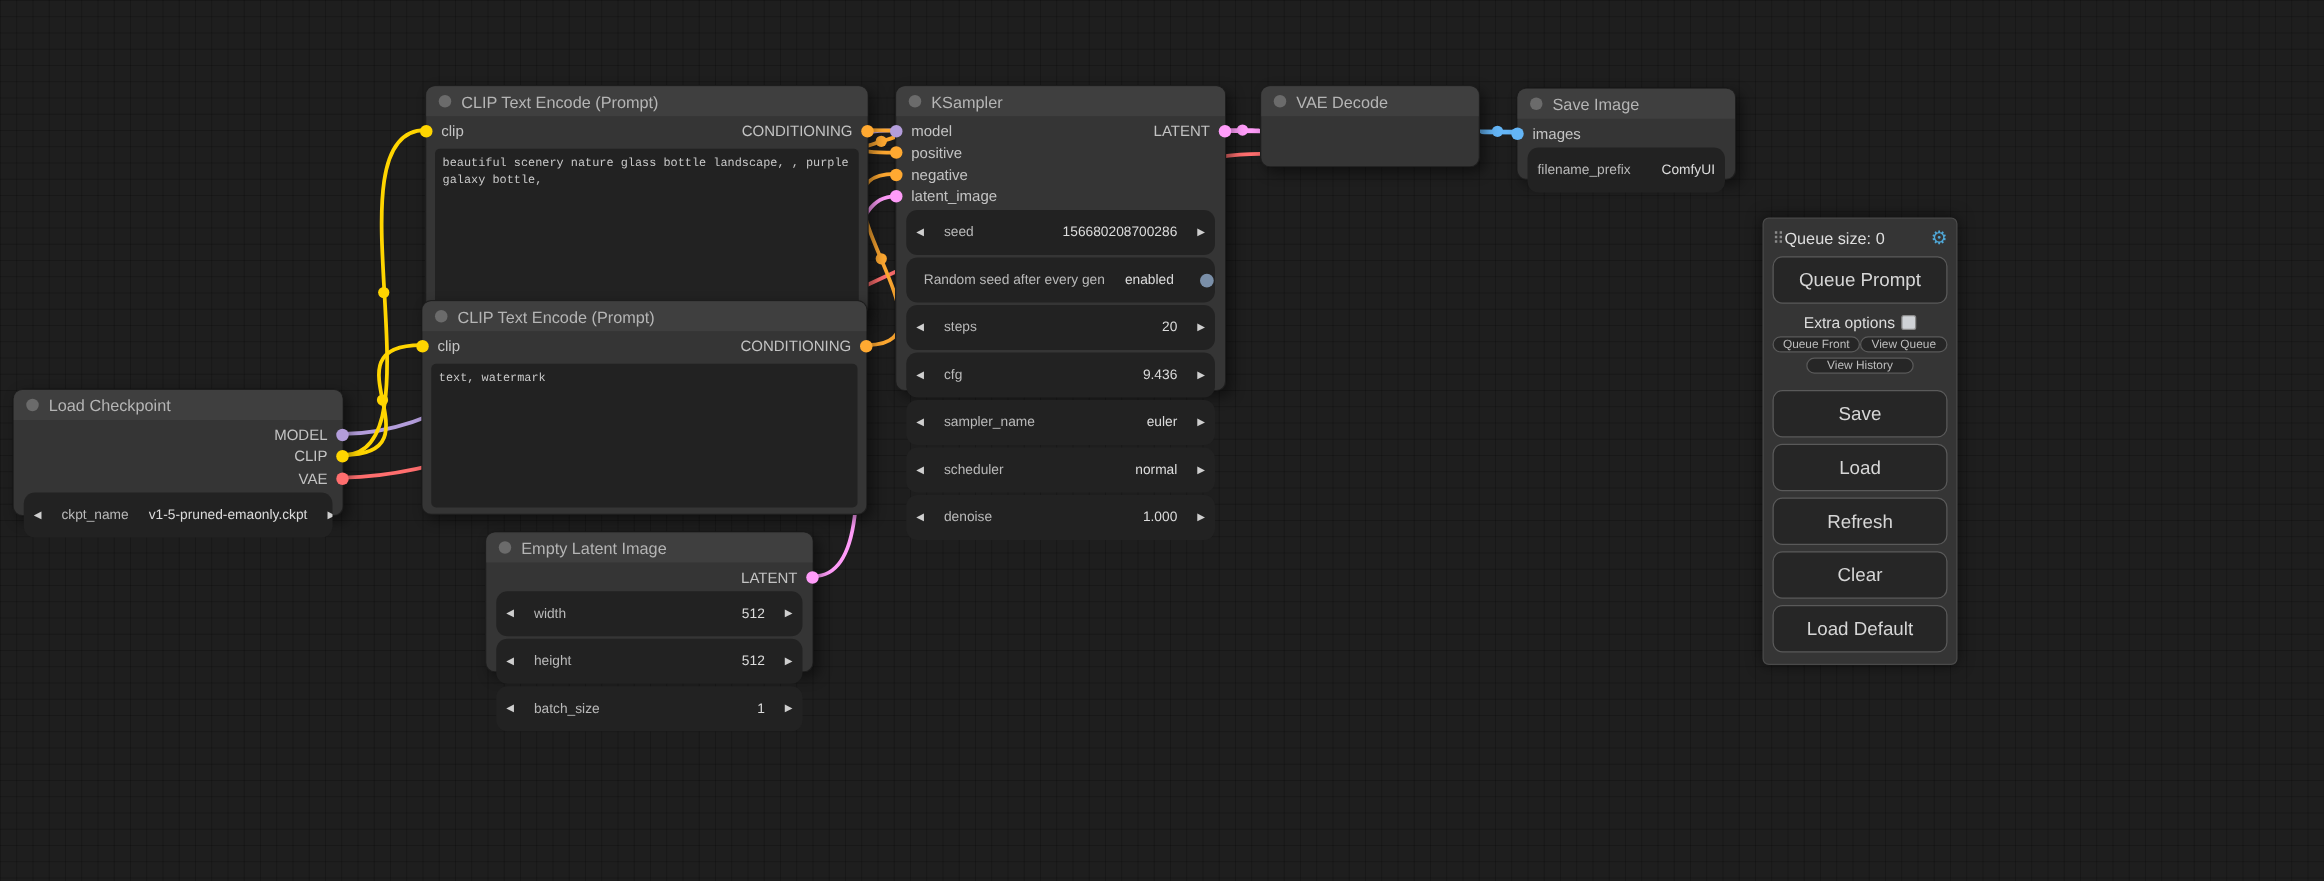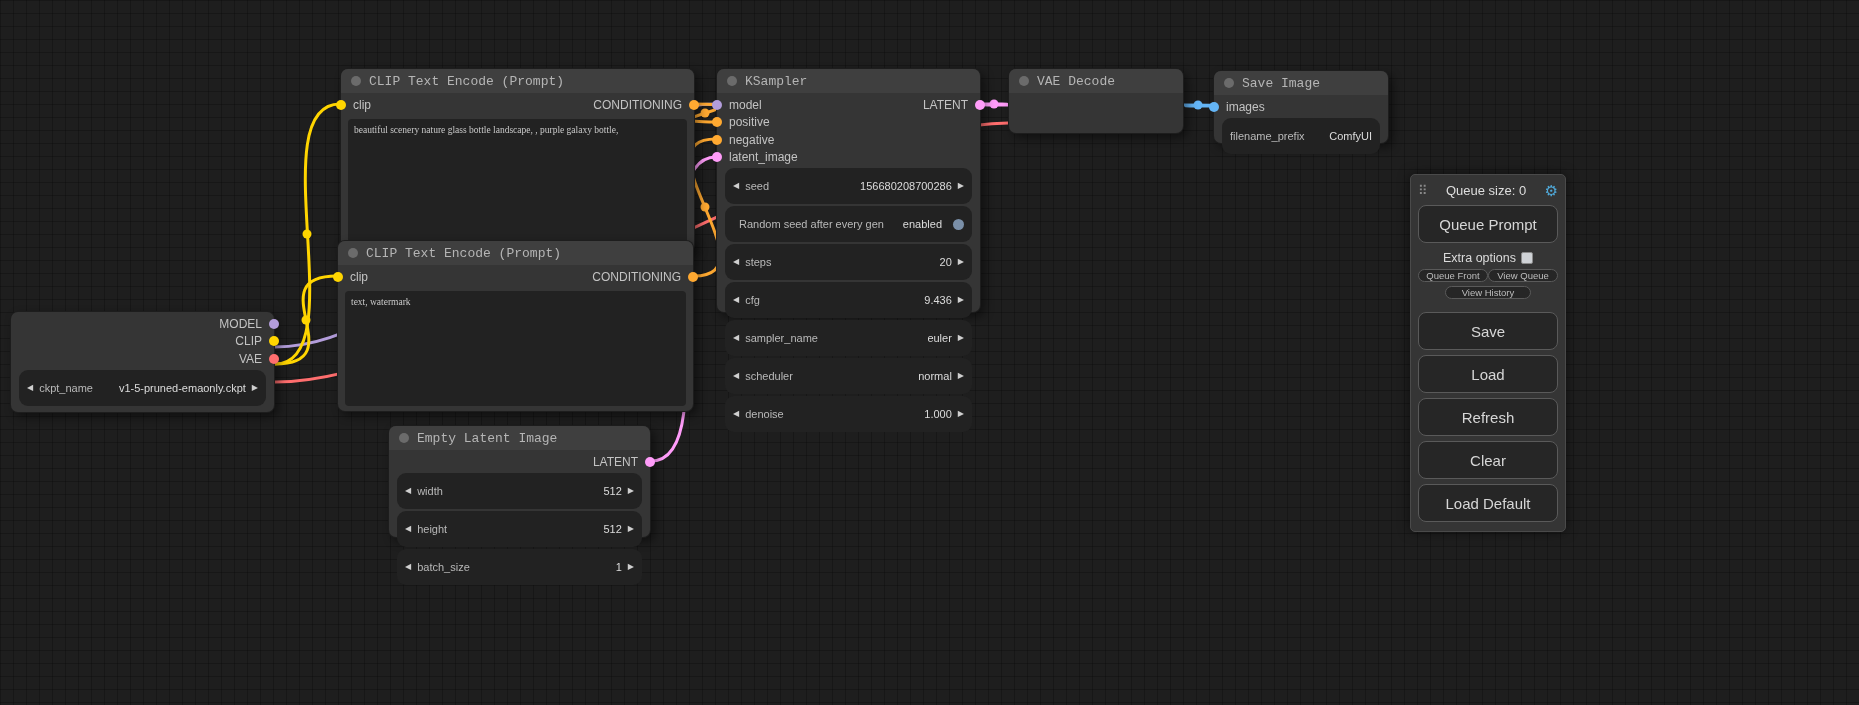--- a/index.html
+++ b/index.html
@@ -17,57 +17,57 @@
   #wires{position:absolute;left:0;top:0;z-index:1}
   .wire{fill:none;stroke-width:3;stroke-linecap:round}
 
   .node{
     position:absolute;background:#353535;border:1px solid rgba(0,0,0,.45);
     border-radius:8px;box-shadow:4px 4px 10px rgba(0,0,0,.45);z-index:2;
   }
   .node-title{
     display:flex;align-items:center;gap:8px;height:24px;padding:0 10px;
     background:#3f3f3f;border-radius:7px 7px 0 0;color:#b5b5b5;font-size:13px;
-    white-space:nowrap;overflow:hidden;font-family:Liberation Mono, monospace;
+    white-space:nowrap;overflow:hidden;
   }
   .collapse-dot{width:10px;height:10px;border-radius:50%;background:#6b6b6b;flex:none}
   .slots{position:relative;padding-top:3px}
   .slot-row{position:relative;display:flex;align-items:center;height:17.5px;font-size:12px;color:#c3c3c3}
   .in-label{margin-left:12px;white-space:nowrap}
   .out-label{margin-left:auto;margin-right:12px;white-space:nowrap}
   .dot{position:absolute;width:10px;height:10px;border-radius:50%;top:50%;transform:translateY(-50%);z-index:3}
   .dot.in{left:-5px}
   .dot.out{right:-5px}
 
   .widgets{padding:0 8px}
   .widget{
     display:flex;align-items:center;height:36px;margin:2px 0;background:#222;
-    border-radius:9px;font-size:11px;color:#c8c8c8;padding:0 8px;gap:6px;
+    border-radius:9px;font-size:11px;color:#c8c8c8;padding:0 8px;gap:16px;
     white-space:nowrap;overflow:hidden;
   }
   .widget .arrow{font-size:8px;color:#cfcfcf;flex:none;line-height:1}
   .w-name{color:#b9b9b9}
   .w-value{margin-left:auto;color:#dcdcdc}
   .toggle-circle{width:11px;height:11px;border-radius:50%;background:var(--c-toggle);flex:none;margin-left:5px}
 
   .textarea{
     background:#222;border-radius:4px;margin:5px 7px 0 7px;padding:5px 6px;
-    font-family:Liberation Serif, serif;font-size:9.5px;line-height:1.45;
+    font-family:Liberation Mono, monospace;font-size:9.5px;line-height:1.45;
     color:#c9c9c9;white-space:pre-wrap;overflow:hidden;
   }
 
   
   .menu{
     position:absolute;left:1410px;top:174px;width:156px;z-index:10;
     background:#353535;border:1px solid #4a4a4a;border-radius:5px;
     box-shadow:0 0 12px rgba(0,0,0,.55);padding:5px 7px 9px 7px;
   }
   .menu-header{display:flex;align-items:center;height:20px}
   .drag-handle{color:#8a8a8a;font-size:13px;cursor:grab}
-  .queue-size{flex:1;text-align:center;font-size:13px;color:#dedede}
+  .queue-size{flex:1;font-size:13px;color:#dedede}
   .gear{color:var(--c-gear);font-size:15px;line-height:1}
   .btn{
     display:block;width:100%;height:38px;margin-top:5px;
     background:#262626;border:1px solid #5a5a5a;border-radius:8px;
     color:#d6d6d6;font-family:inherit;font-size:15px;line-height:1;cursor:pointer;
   }
   .extra-row{display:flex;align-items:center;justify-content:center;gap:5px;margin-top:8px;font-size:12.5px;color:#dcdcdc}
   .checkbox{width:12px;height:12px;background:#cfd2d6;border:1px solid #8a8a8a;border-radius:2px}
   .small-row{display:flex;gap:0;margin-top:4px}
   .small-row.center{justify-content:center}
@@ -97,20 +97,24 @@
   <circle cx="306" cy="320" r="4.5" style="fill:var(--c-clip)"></circle>
   <circle cx="641" cy="252" r="4.5" style="fill:var(--c-vae)"></circle>
   <circle cx="705" cy="113" r="4.5" style="fill:var(--c-conditioning)"></circle>
   <circle cx="705" cy="207" r="4.5" style="fill:var(--c-conditioning)"></circle>
   <circle cx="683" cy="309" r="4.5" style="fill:var(--c-latent)"></circle>
   <circle cx="994" cy="104" r="4.5" style="fill:var(--c-latent)"></circle>
   <circle cx="1198" cy="105" r="4.5" style="fill:var(--c-image)"></circle>
 </svg>
 
 <div class="node" style="left:10px;top:311px;width:265px;height:102px">
+  <div class="node-title">
+    <span class="collapse-dot"></span>
+    <span>Load Checkpoint</span>
+  </div>
   <div class="slots">
     <div class="slot-row">
       <span class="out-label">MODEL</span>
       <span class="dot out" style="background:var(--c-model)"></span>
     </div>
     <div class="slot-row">
       <span class="out-label">CLIP</span>
       <span class="dot out" style="background:var(--c-clip)"></span>
     </div>
     <div class="slot-row">

